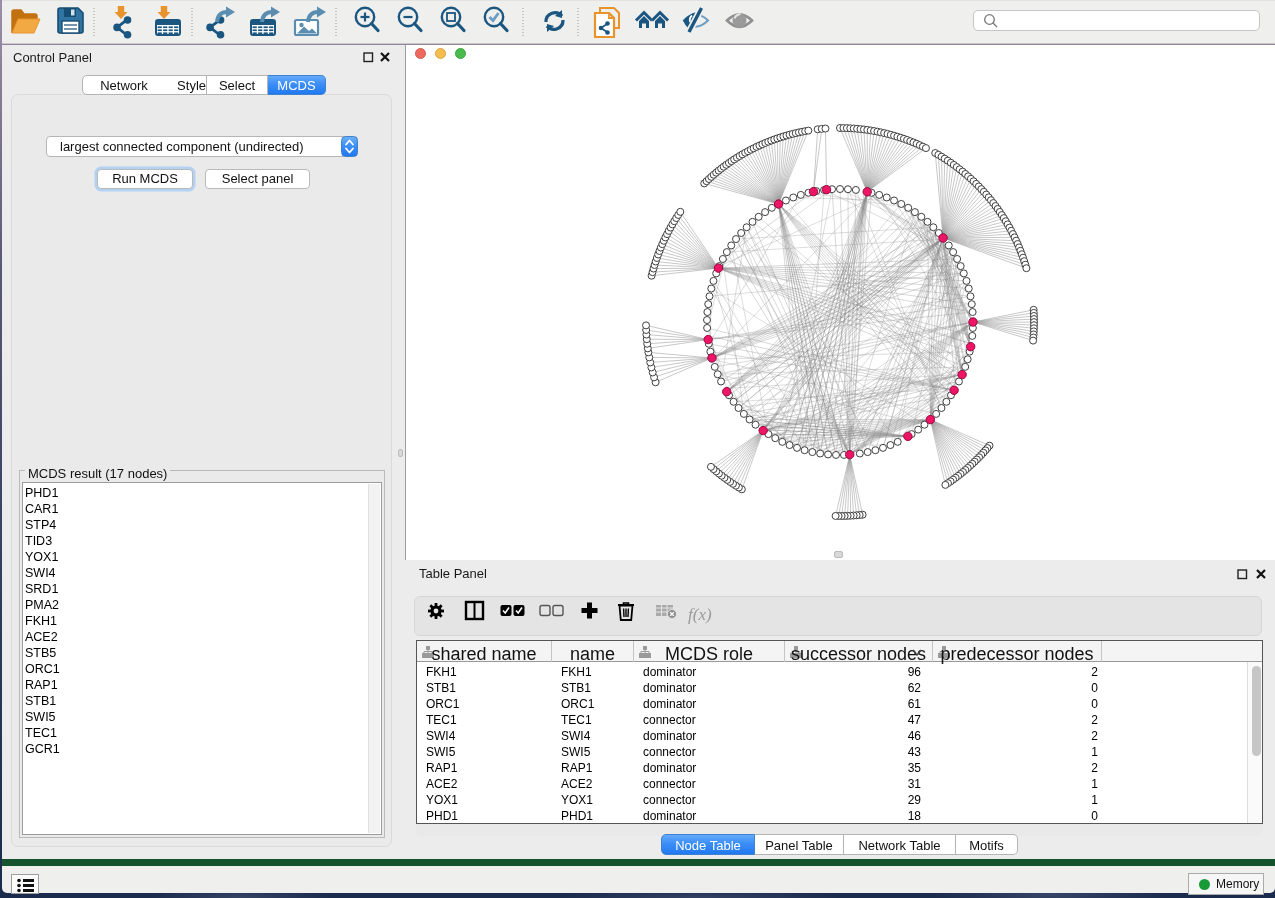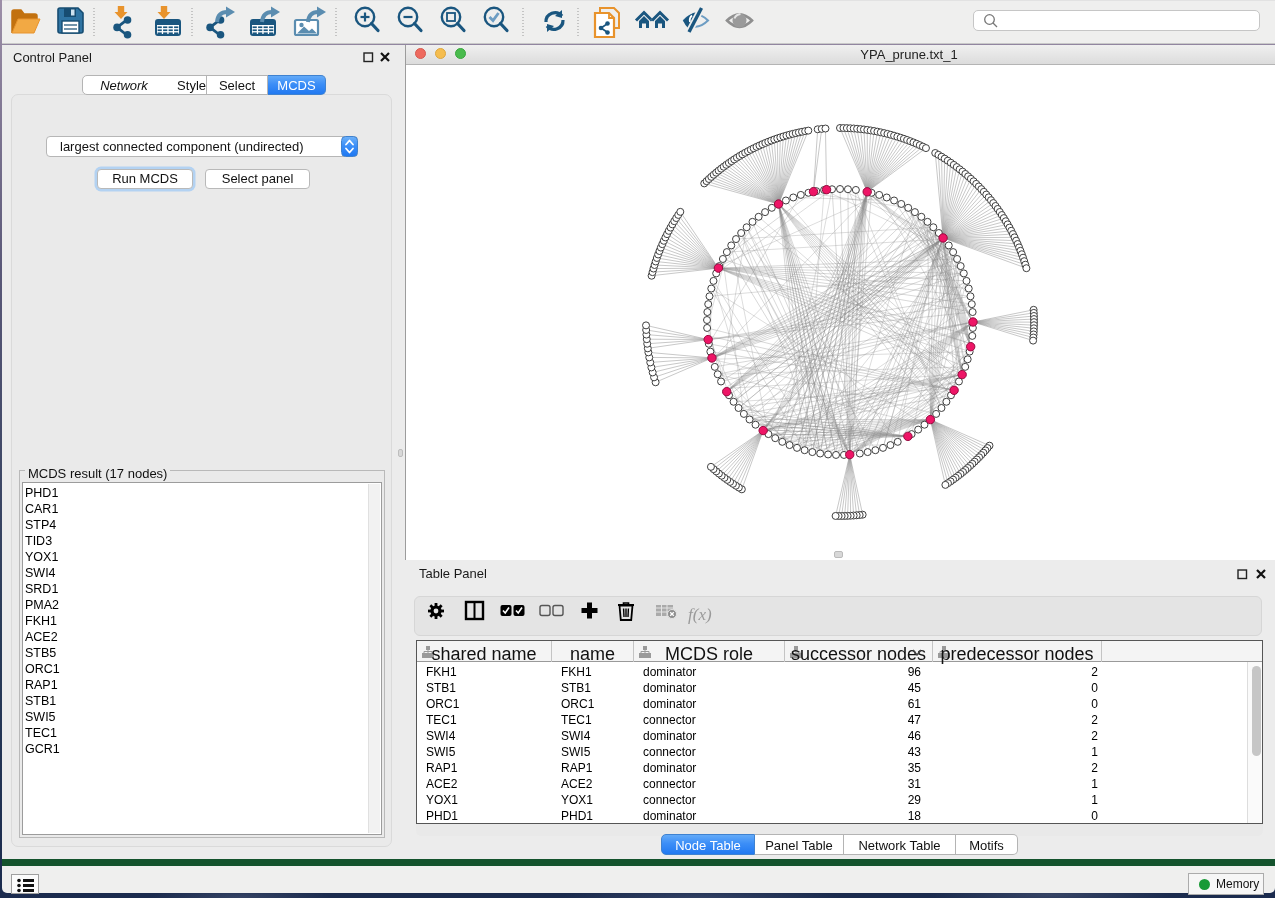--- a/index.html
+++ b/index.html
@@ -227,21 +227,21 @@
     </svg>
   </div>
 
   <div class="abs" id="cpanel">
     <div class="abs" id="cpanel-title">Control Panel</div>
     <svg class="abs" style="left:361px;top:7px" width="30" height="12">
       <rect x="1" y="1" width="8.5" height="8.5" fill="none" stroke="#222" stroke-width="1.4"></rect>
       <path d="M18 1 L26 9 M26 1 L18 9" stroke="#111" stroke-width="2.2"></path>
     </svg>
     <div class="abs" id="cp-inner"></div>
-    <div class="tab" style="left:80px; width:84px; border-radius:5px 0 0 5px;font-style:italic;">Network</div>
+    <div class="tab" style="left:80px; width:84px; border-radius:5px 0 0 5px;">Network</div>
     <div class="tab" style="left:152px; width:53px; border-left:none;text-align:right;">Style</div>
     <div class="tab" style="left:205px; width:61px; border-left:none;text-align:center;">Select</div>
     <div class="tab tabsel" style="left:266px; width:58px; border-left:none; border-radius:0 5px 5px 0;">MCDS</div>
     <div class="abs" id="dropdown">
       <div class="txt">largest connected component (undirected)</div>
       <div class="cap">
         <svg width="15" height="19" style="position:absolute;left:0;top:0">
           <path d="M4 7.5 L7.5 3.5 L11 7.5" fill="none" stroke="#fff" stroke-width="1.8" stroke-linecap="round" stroke-linejoin="round"></path>
           <path d="M4 11.5 L7.5 15.5 L11 11.5" fill="none" stroke="#fff" stroke-width="1.8" stroke-linecap="round" stroke-linejoin="round"></path>
         </svg>
@@ -254,23 +254,20 @@
     <div class="abs" id="fs-list">
       <div class="sbar"></div>
       <div class="items">PHD1<br>CAR1<br>STP4<br>TID3<br>YOX1<br>SWI4<br>SRD1<br>PMA2<br>FKH1<br>ACE2<br>STB5<br>ORC1<br>RAP1<br>STB1<br>SWI5<br>TEC1<br>GCR1</div>
     </div>
   </div>
 
   <div class="abs" id="vsplit">
     <div class="abs" style="left:2px; top:404px; width:5px; height:8px; background:#d8d8d8; border:1px solid #bdbdbd; border-radius:2px;"></div>
   </div>
   <div class="abs" id="netwin">
-    <div class="abs" id="nettitle">
-      <span style="position:absolute;left:0;top:0;width:1006px;text-align:center;">YPA_prune.txt_1</span>
-    </div>
     <svg class="abs" id="netsvg" style="left:0; top:20px;" width="868" height="494">
       <g>
         <line x1="312.4042239538429" y1="203.11616895827825" x2="551.1192057369461" y2="193.9754678910912" stroke="#888888" stroke-width="0.65" stroke-opacity="0.5"></line>
         <line x1="312.4042239538429" y1="203.11616895827825" x2="554.678706377526" y2="201.0924886348278" stroke="#888888" stroke-width="0.65" stroke-opacity="0.5"></line>
         <line x1="312.4042239538429" y1="203.11616895827825" x2="557.8062085696791" y2="208.40964375926944" stroke="#888888" stroke-width="0.65" stroke-opacity="0.5"></line>
         <line x1="312.4042239538429" y1="203.11616895827825" x2="560.4905166672554" y2="215.900739748132" stroke="#888888" stroke-width="0.65" stroke-opacity="0.5"></line>
         <line x1="312.4042239538429" y1="203.11616895827825" x2="562.7220215439386" y2="223.5389604219804" stroke="#888888" stroke-width="0.65" stroke-opacity="0.5"></line>
         <line x1="312.4042239538429" y1="203.11616895827825" x2="564.492734991425" y2="231.29696293319142" stroke="#888888" stroke-width="0.65" stroke-opacity="0.5"></line>
         <line x1="312.4042239538429" y1="203.11616895827825" x2="565.7963183151353" y2="239.14697564625183" stroke="#888888" stroke-width="0.65" stroke-opacity="0.5"></line>
         <line x1="312.4042239538429" y1="203.11616895827825" x2="566.6281050250969" y2="247.06089755300556" stroke="#888888" stroke-width="0.65" stroke-opacity="0.5"></line>
@@ -1158,21 +1155,21 @@
           <div class="c" style="left:9px">FKH1</div>
           <div class="c" style="left:144px">FKH1</div>
           <div class="c" style="left:226px">dominator</div>
           <div class="c" style="left:367px; width:137px; text-align:right">96</div>
           <div class="c" style="left:515px; width:166px; text-align:right">2</div>
         </div>
         <div class="row" style="top:39px">
           <div class="c" style="left:9px">STB1</div>
           <div class="c" style="left:144px">STB1</div>
           <div class="c" style="left:226px">dominator</div>
-          <div class="c" style="left:367px; width:137px; text-align:right">45</div>
+          <div class="c" style="left:367px; width:137px; text-align:right">62</div>
           <div class="c" style="left:515px; width:166px; text-align:right">0</div>
         </div>
         <div class="row" style="top:55px">
           <div class="c" style="left:9px">ORC1</div>
           <div class="c" style="left:144px">ORC1</div>
           <div class="c" style="left:226px">dominator</div>
           <div class="c" style="left:367px; width:137px; text-align:right">61</div>
           <div class="c" style="left:515px; width:166px; text-align:right">0</div>
         </div>
         <div class="row" style="top:71px">

